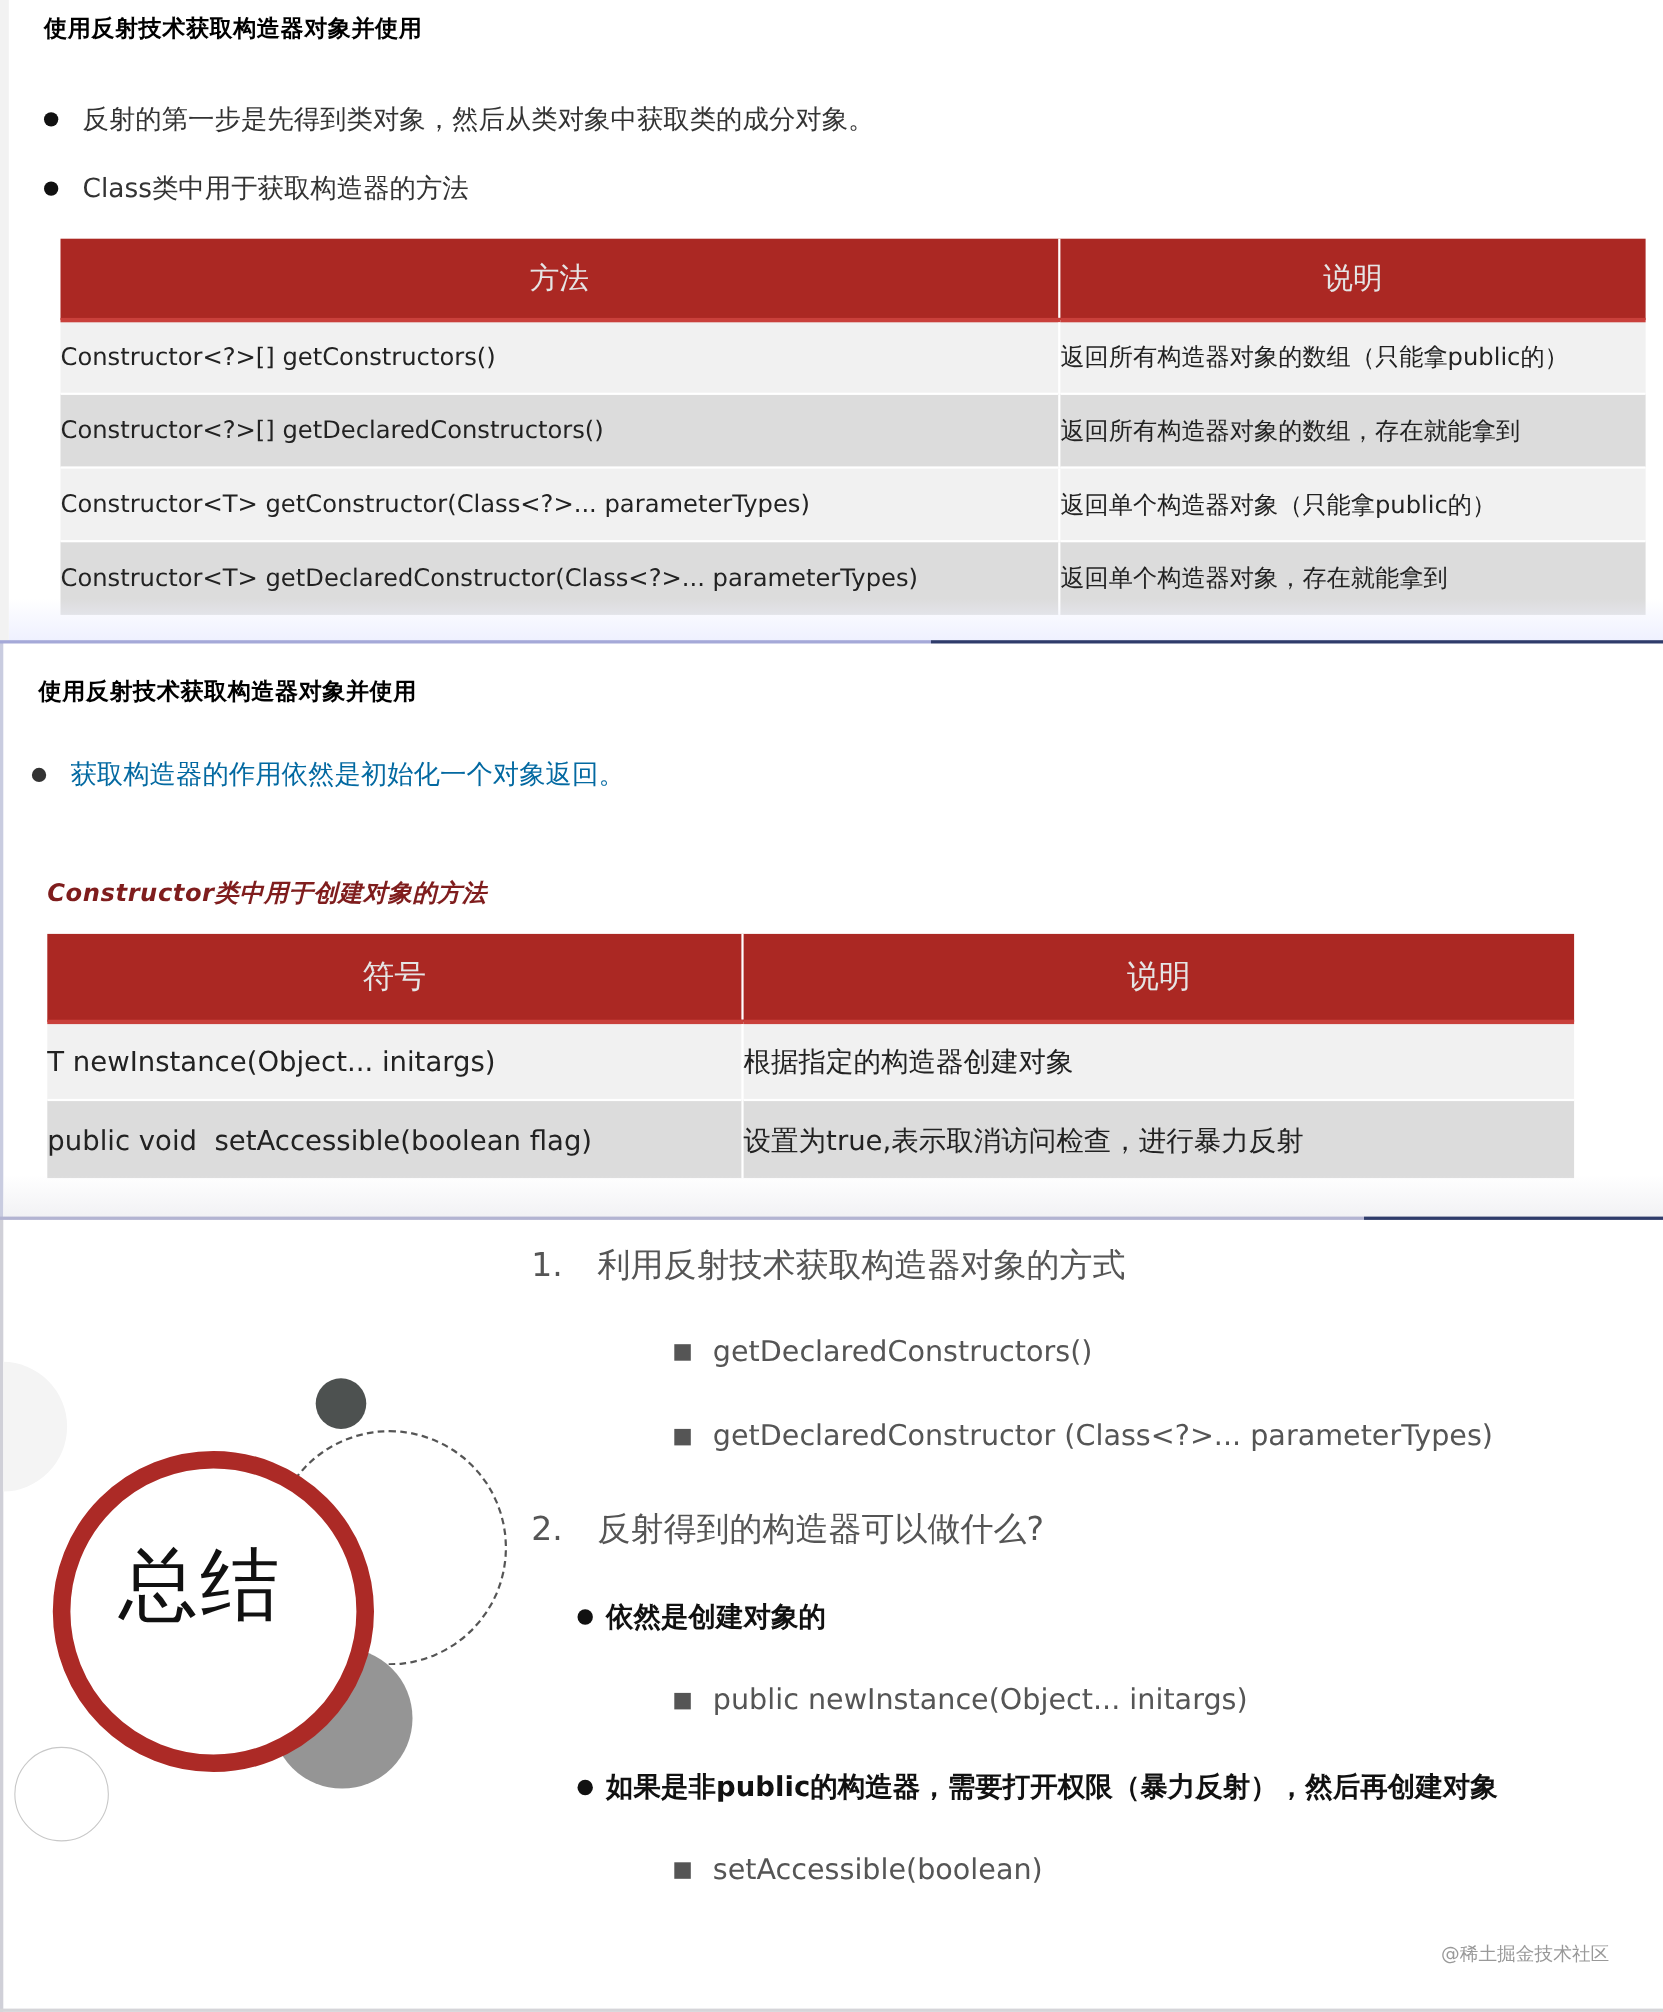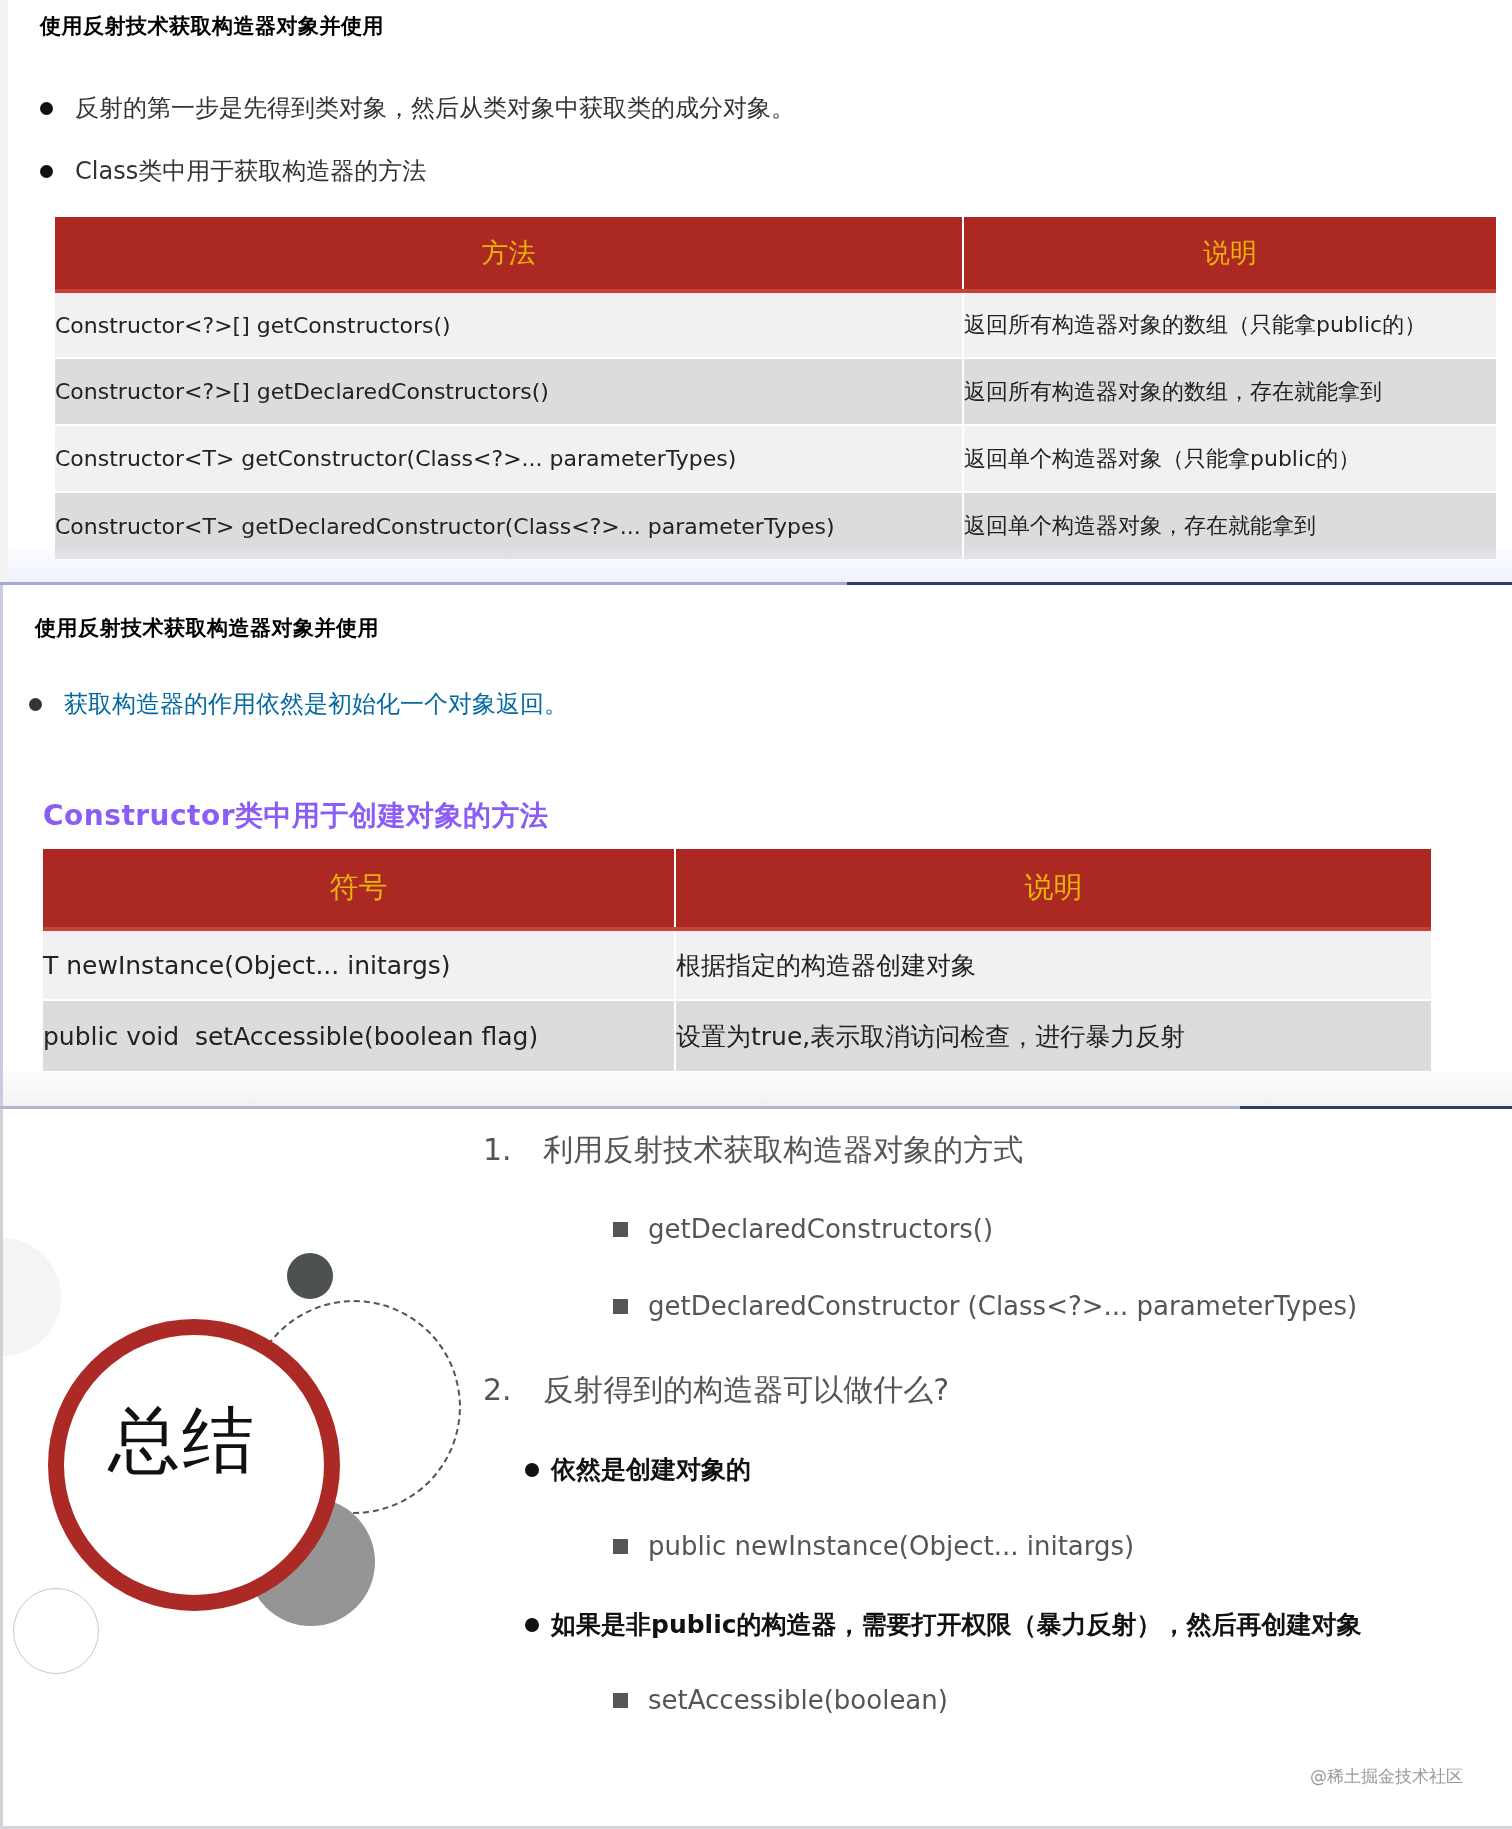--- a/index.html
+++ b/index.html
@@ -18,21 +18,21 @@
   .divider { position: absolute; left: 0; width: 1512px; height: 3px; z-index: 5; }
   #divider1 { top: 582px; background: linear-gradient(to right, #a5a9d8 0%, #a5a9d8 56%, #2f3c6b 56%, #2f3c6b 100%); }
   #divider2 { top: 1106px; background: linear-gradient(to right, #b3b4d2 0%, #b3b4d2 82%, #2f3c6b 82%, #2f3c6b 100%); }
   #bottom-line { position: absolute; left: 0; top: 1826px; width: 1512px; height: 3px; background: #d5d5d9; }
 
   .title { position: absolute; font-weight: bold; color: #000000; font-size: 21px; letter-spacing: 0.5px; }
   .bullet-line { position: absolute; display: flex; align-items: center; font-size: 24px; color: #333; }
   .dot { width: 13px; height: 13px; border-radius: 50%; background: #111; margin-right: 22px; flex: none; }
 
   table.rt { position: absolute; border-collapse: collapse; table-layout: fixed; }
-  table.rt th { background: #ab2823; color: #eab308; font-weight: normal; text-align: center;
+  table.rt th { background: #ab2823; color: #e5e5e5; font-weight: normal; text-align: center;
     border-right: 2px solid #fff; border-bottom: 4px solid #c9403b; }
   table.rt th:last-child { border-right: none; }
   table.rt td { color: #222; text-align: left; border-right: 2px solid #fff; border-top: 2px solid #fff; }
   table.rt td:last-child { border-right: none; }
   table.rt tr.odd td { background: #f1f1f1; }
   table.rt tr.even td { background: #dcdcdc; }
 
   
   #t1 { left: 47px; top: 217px; width: 1441px; }
   #t1 th { height: 74px; font-size: 27px; }
@@ -112,21 +112,21 @@
 <div class="divider" id="divider1"></div>
 
 <section class="panel" id="panel2">
   <div class="title" style="left:32px; top:30px;">使用反射技术获取构造器对象并使用</div>
 
   <div class="bullet-line" style="left:26px; top:104px; color:#0369a1;justify-content:flex-end;">
     <span class="dot" style="background:#333;"></span>
     <span>获取构造器的作用依然是初始化一个对象返回。</span>
   </div>
 
-  <div class="title" style="left:40px; top:213px; color:#8b5cf6; font-size:28px;">Constructor类中用于创建对象的方法</div>
+  <div class="title" style="left:40px; top:213px; color:#7f1d1d; font-size:22px;font-style:italic;">Constructor类中用于创建对象的方法</div>
 
   <table class="rt" id="t2" style="top:265px;">
     <colgroup>
         <col style="width:632px">
         <col style="width:756px">
       </colgroup>
     <thead>
       <tr>
         <th>符号</th>
         <th>说明</th>

